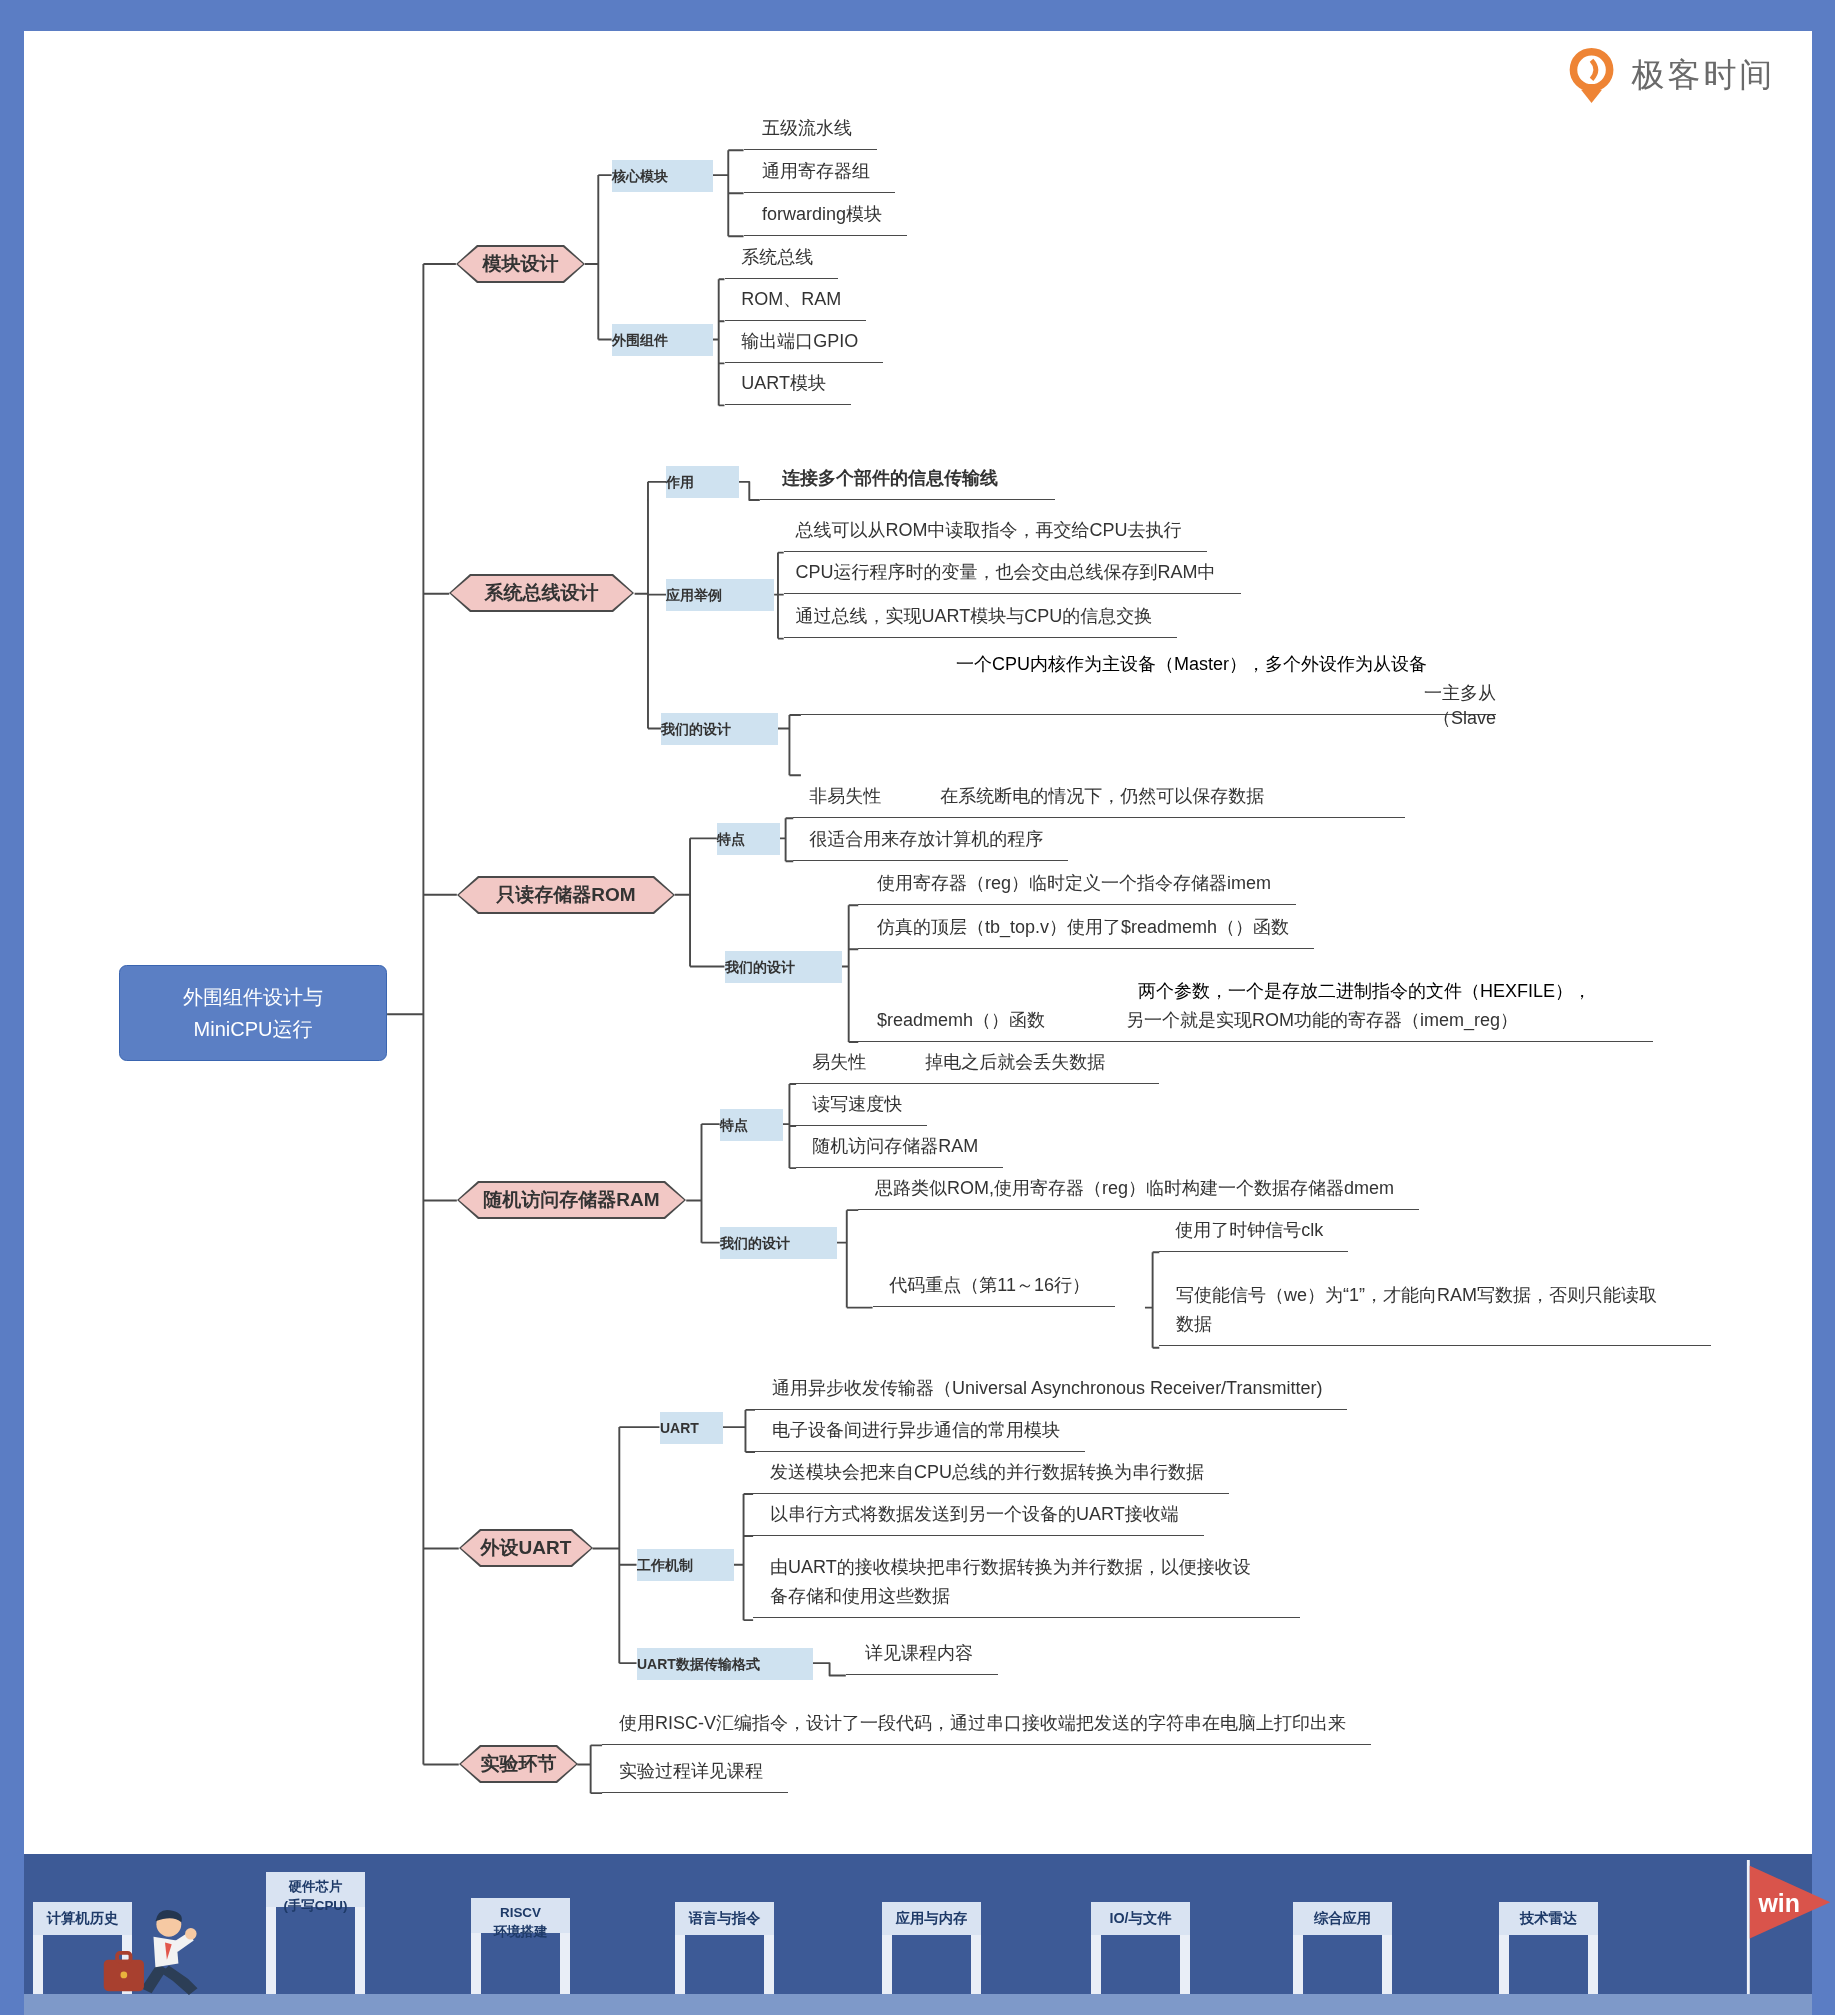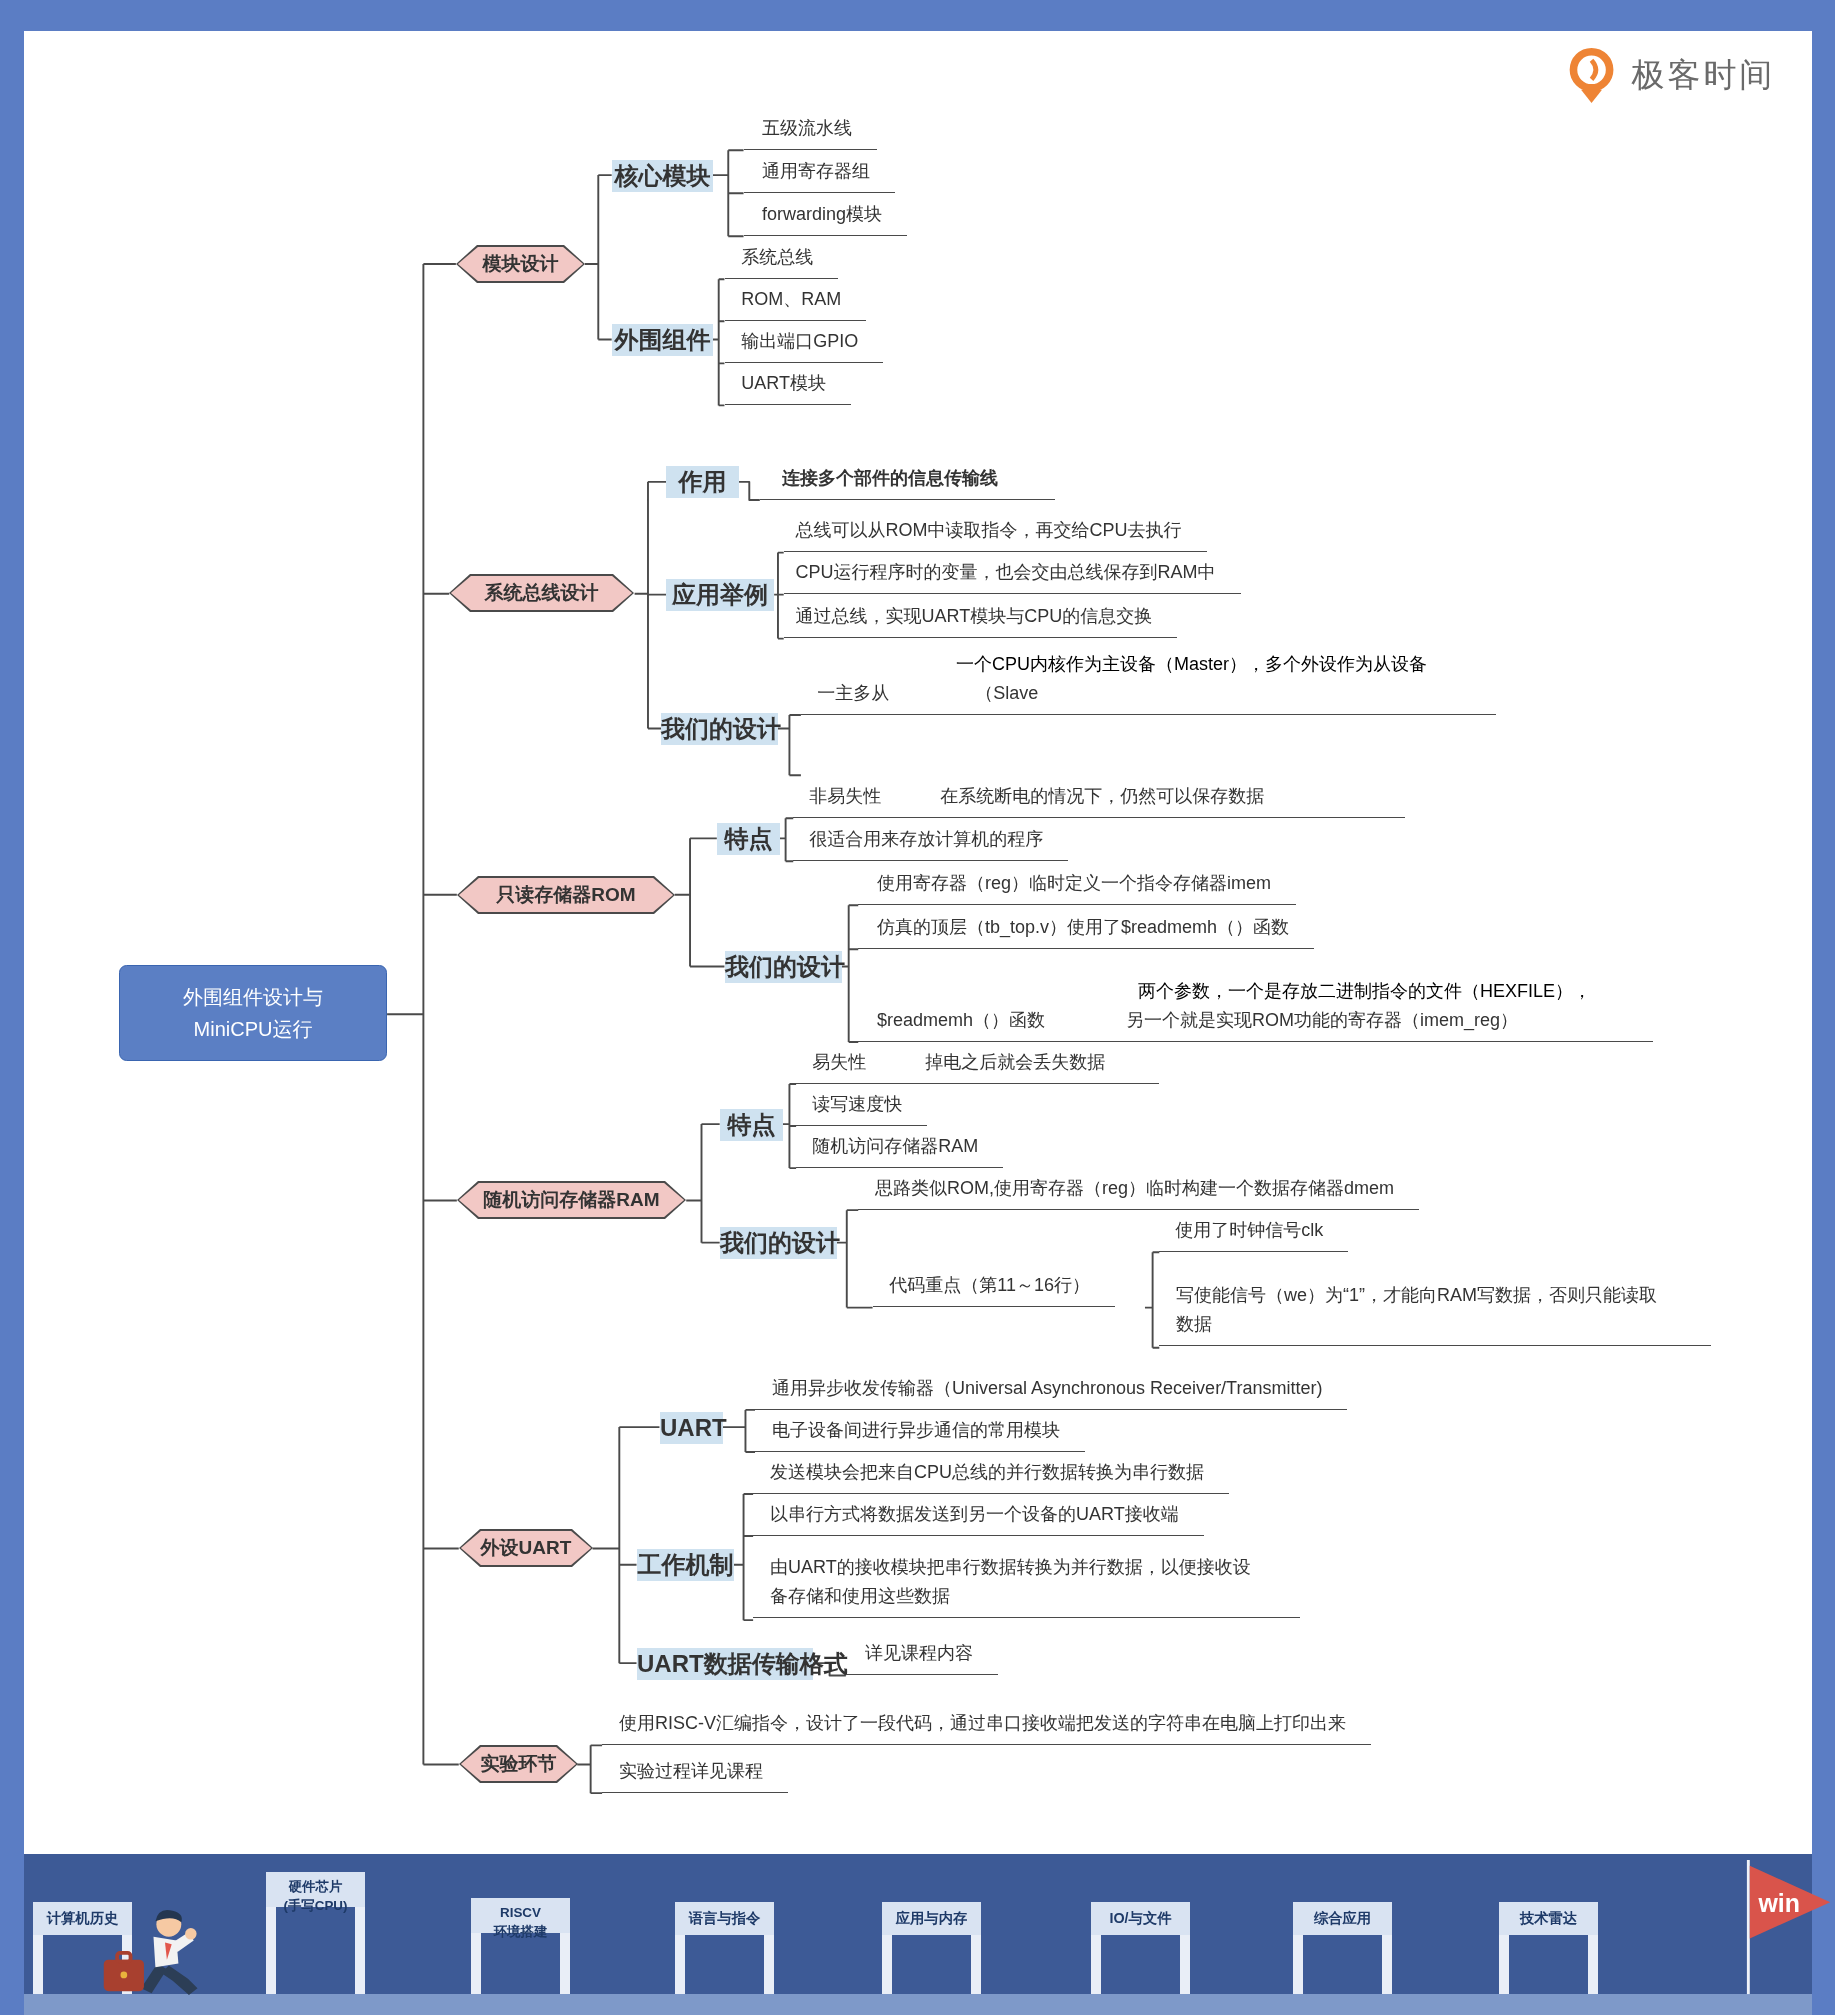--- a/index.html
+++ b/index.html
@@ -21,21 +21,21 @@
   }
   
   .hex{position:absolute;background:#4a4a4a;
     clip-path:polygon(21px 0%,calc(100% - 21px) 0%,100% 50%,calc(100% - 21px) 100%,21px 100%,0% 50%);}
   .hex-inner{position:absolute;inset:1.9px;background:#f2c8c5;
     clip-path:polygon(20px 0%,calc(100% - 20px) 0%,100% 50%,calc(100% - 20px) 100%,20px 100%,0% 50%);
     display:flex;align-items:center;justify-content:center;
     font-weight:bold;font-size:19px;color:#333;white-space:nowrap;}
   
   .gbox{position:absolute;height:32px;background:#cfe2f0;color:#333;
-    font-weight:bold;font-size:24px;line-height:32px;text-align:center;white-space:nowrap;}
+    font-weight:bold;font-size:14px;line-height:32px;text-align:left;white-space:nowrap;}
   
   .leaf{position:absolute;border-bottom:1.9px solid #4a4a4a;color:#333;
     font-size:18px;line-height:25px;padding:0 25px 7.6px 18px;white-space:nowrap;}
   .leaf.bold{font-weight:bold;}
   .row{position:absolute;display:flex;align-items:flex-end;border-bottom:1.9px solid #4a4a4a;
     color:#333;font-size:18px;line-height:25px;padding-bottom:7.6px;white-space:nowrap;box-sizing:border-box;}
   .leaf2{position:absolute;border-bottom:1.9px solid #4a4a4a;color:#333;
     font-size:18px;line-height:29px;padding:0 25px 5.7px 17px;white-space:nowrap;box-sizing:border-box;}
   .float-note{position:absolute;color:#000000;font-size:18px;line-height:25px;white-space:nowrap;}
   
@@ -130,21 +130,21 @@
   <div class="leaf" style="left:725px;top:245px;padding-left:16.3px;">系统总线</div>
   <div class="leaf" style="left:725px;top:287px;padding-left:16.3px;">ROM、RAM</div>
   <div class="leaf" style="left:725px;top:329px;padding-left:16.3px;">输出端口GPIO</div>
   <div class="leaf" style="left:725px;top:371px;padding-left:16.3px;">UART模块</div>
 
   <div class="leaf bold" style="left:760px;top:466px;padding-left:22px;padding-right:57px;">连接多个部件的信息传输线</div>
   <div class="leaf" style="left:784px;top:518px;padding-left:11.5px;">总线可以从ROM中读取指令，再交给CPU去执行</div>
   <div class="leaf" style="left:784px;top:560px;padding-left:11.5px;">CPU运行程序时的变量，也会交由总线保存到RAM中</div>
   <div class="leaf" style="left:784px;top:604px;padding-left:11.5px;">通过总线，实现UART模块与CPU的信息交换</div>
   <div class="float-note" style="left:956px;top:652px;">一个CPU内核作为主设备（Master），多个外设作为从设备</div>
-  <div class="row" style="left:801px;top:681px;width:695px;height:34px;">
+  <div class="row" style="left:801px;top:681px;width:695px;height:34px;flex-direction:column;">
     <span style="margin-left:16.3px;">一主多从</span>
     <span style="margin-left:86px;">（Slave</span>
   </div>
 
   <div class="row" style="left:793px;top:784px;width:612px;height:34px;">
     <span style="margin-left:16.3px;">非易失性</span>
     <span style="margin-left:59px;">在系统断电的情况下，仍然可以保存数据</span>
   </div>
   <div class="leaf" style="left:793px;top:827px;padding-left:16.3px;">很适合用来存放计算机的程序</div>
   <div class="leaf" style="left:858px;top:871px;padding-left:19px;">使用寄存器（reg）临时定义一个指令存储器imem</div>

